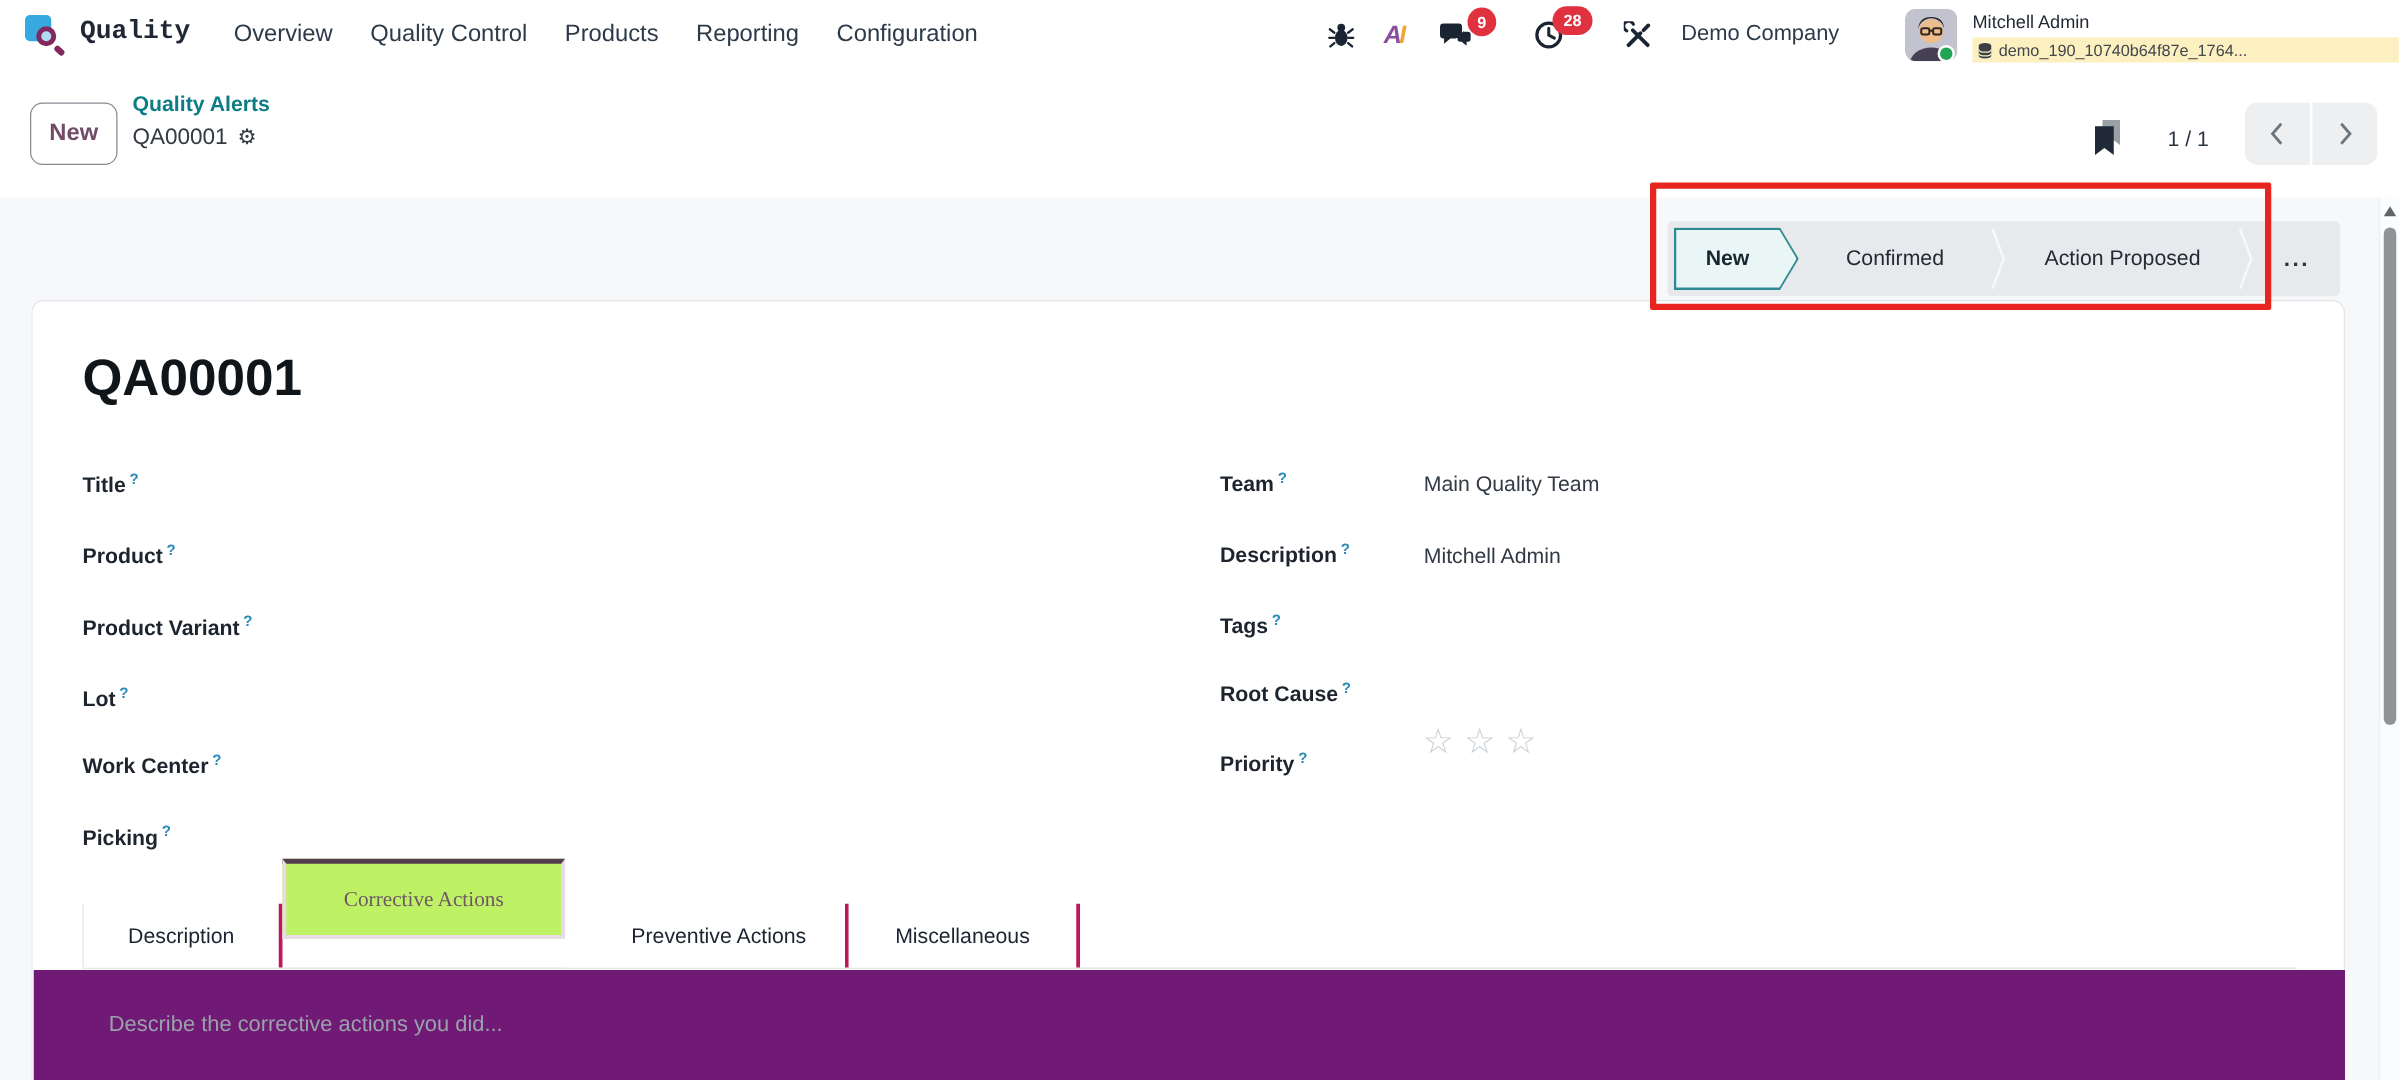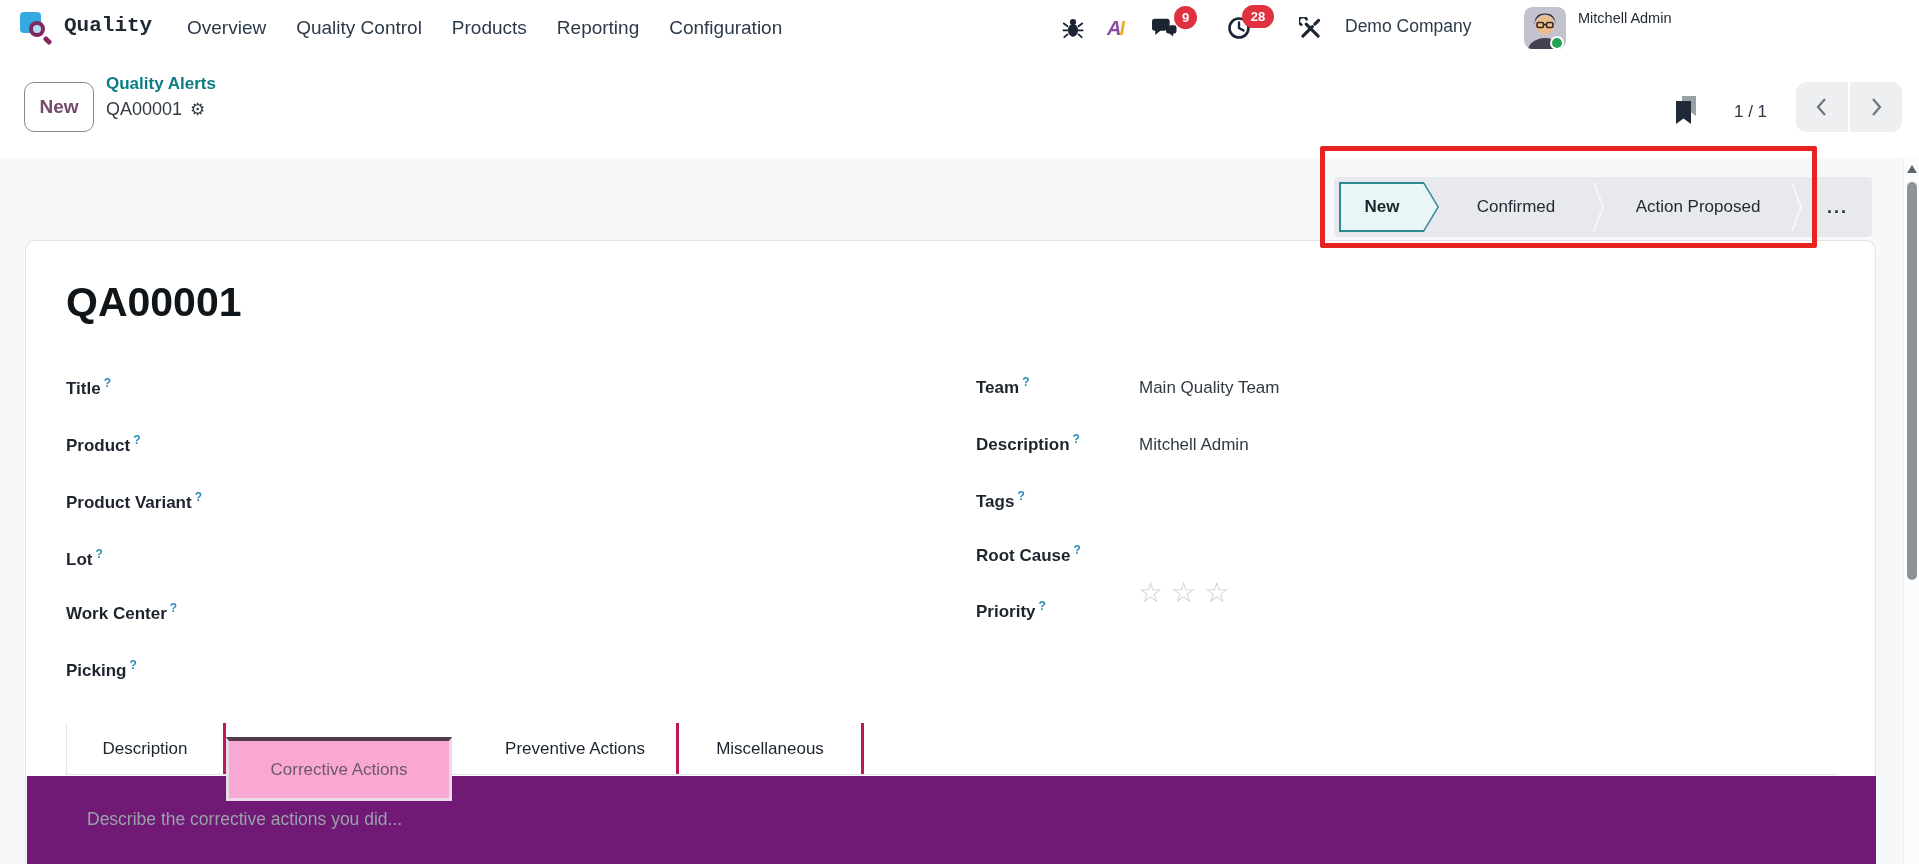--- a/index.html
+++ b/index.html
@@ -72,23 +72,23 @@
   .flabel { font-size:17px; font-weight:700; color:#1d242e; white-space:nowrap; }
   .flabel sup { font-size:12px; font-weight:700; color:#2a8bb8; margin-left:3px; }
   .fvalue { font-size:17px; color:#313a44; cursor:pointer; white-space:nowrap; }
   .stars { position:absolute; left:1112px; top:338px; font-size:28px; color:#c9ced4; letter-spacing:8px; cursor:pointer; line-height:1; }
 
   
   .tabline { position:absolute; left:40px; top:533px; width:1771px; height:1px; background:#dfe2e6; }
   .tab { position:absolute; top:482px; height:51px; background:#fff; border-right:3px solid #be185d;
     display:flex; align-items:center; justify-content:center; font-size:17px; color:#1b2430; cursor:pointer; }
   .tab-first { border-left:1px solid #e2e5e9; }
-  .tab-active { position:absolute; left:200px; top:496px; width:226px; height:64px; background:#f9a8d4;
+  .tab-active { position:absolute; left:200px; top:446px; width:226px; height:64px; background:#bef264;
     border:3px solid #e9dbe6; border-top:4px solid #523d4e; display:flex; align-items:center; justify-content:center;
-    font-size:17px; color:#6d5766; z-index:2; cursor:pointer; }
+    font-size:17px; color:#6d5766; z-index:2; cursor:pointer;font-family:Liberation Serif, serif; }
   .editor-area { position:absolute; left:1px; top:535px; width:1849px; height:88px; background:#701a75; cursor:text; }
   .placeholder { position:absolute; left:60px; top:33px; font-size:17.5px; color:#99a1ab; }
 
   
   .scroll-track { position:absolute; left:1903px; top:158px; width:16px; height:706px; background:#fbfcfd;
     border-left:1px solid #eceef0; z-index:45; }
   .scroll-up { position:absolute; left:3px; top:7px; width:0; height:0;
     border-left:5px solid transparent; border-right:5px solid transparent; border-bottom:8px solid #606469; cursor:pointer; }
   .scroll-thumb { position:absolute; left:3px; top:24px; width:10px; height:398px; background:#8f9397; border-radius:5px; cursor:grab; }
 </style>
@@ -167,20 +167,28 @@
       <circle cx="21" cy="18" r="9.5" fill="#eebd8e"></circle>
       <path d="M10.5 18a10.5 10.5 0 0 1 21 0c0-7-2.5-11.5-10.5-11.5S10.5 11 10.5 18z" fill="#2e2620"></path>
       <rect x="13" y="15.5" width="6.5" height="5" rx="1.5" fill="none" stroke="#2e2620" stroke-width="1.6"></rect>
       <rect x="22.5" y="15.5" width="6.5" height="5" rx="1.5" fill="none" stroke="#2e2620" stroke-width="1.6"></rect>
       <line x1="19.5" y1="17.5" x2="22.5" y2="17.5" stroke="#2e2620" stroke-width="1.6"></line>
     </svg>
   </div>
   <div class="presence-dot"></div>
 
   <div class="user-name">Mitchell Admin</div>
+  <div class="db-badge">
+    <svg width="12" height="13" viewBox="0 0 12 13">
+      <ellipse cx="6" cy="2.5" rx="5" ry="2.2" fill="#3a3f44"></ellipse>
+      <path d="M1 2.5v8c0 1.2 2.2 2.2 5 2.2s5-1 5-2.2v-8" fill="#3a3f44"></path>
+      <path d="M1 5.5c0 1.2 2.2 2.2 5 2.2s5-1 5-2.2M1 8.5c0 1.2 2.2 2.2 5 2.2s5-1 5-2.2" stroke="#fcf0c0" stroke-width="1" fill="none"></path>
+    </svg>
+    <span>demo_190_10740b64f87e_1764...</span>
+  </div>
 </div>
 
 <div class="control-panel">
   <button class="btn-new">New</button>
   <div class="bc-parent">Quality Alerts</div>
   <div class="bc-current-row">
     <span class="bc-current">QA00001</span>
     <span class="gear">⚙</span>
   </div>
 

